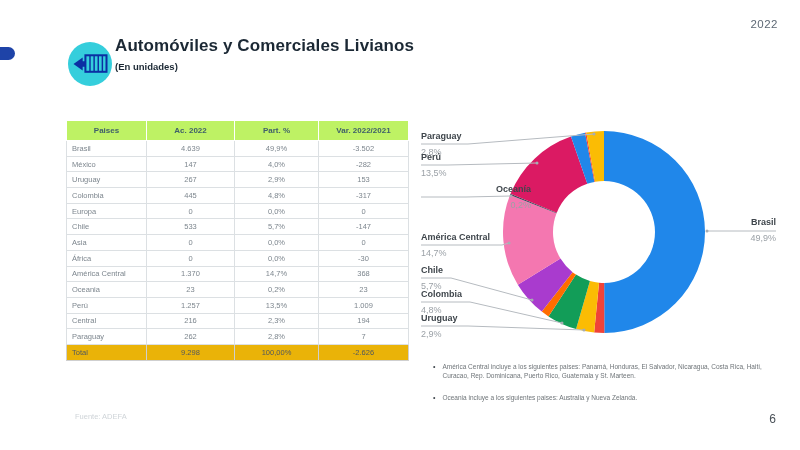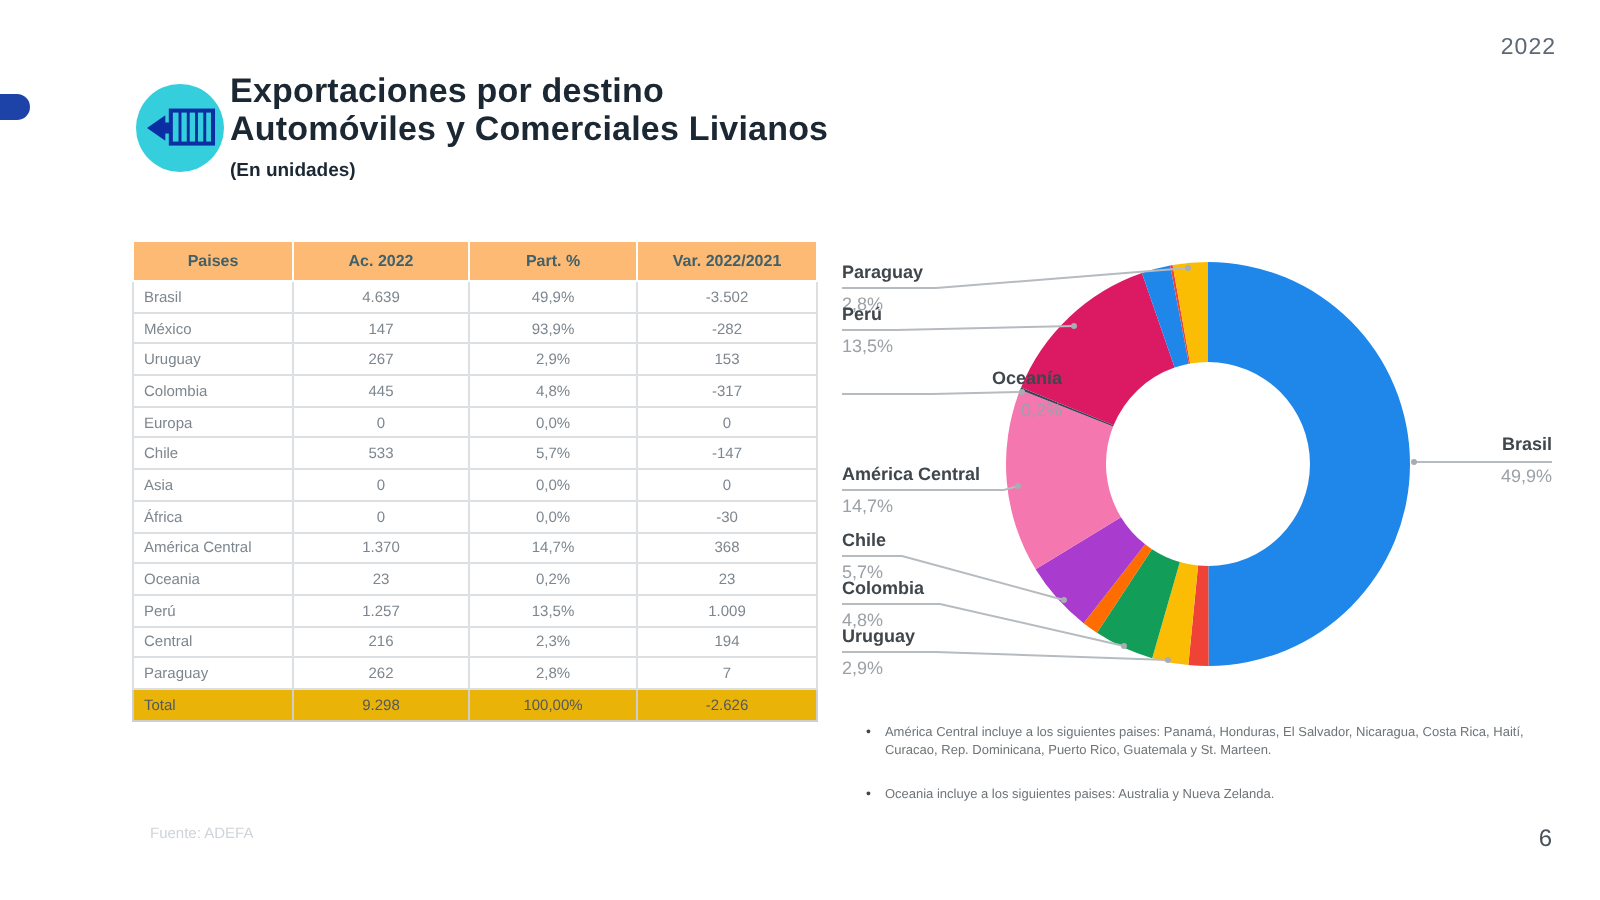--- a/index.html
+++ b/index.html
@@ -17,21 +17,21 @@
   .t1,.t2{font-size:17px;font-weight:bold;color:#1B2834;line-height:19px;letter-spacing:.1px;}
   .sub{font-size:9.5px;font-weight:bold;color:#1B2834;margin-top:6px;}
 
   
   .tblwrap{position:absolute;left:66px;top:120px;width:342px;}
   .tbl-title{height:16px;line-height:16px;background:#1BC5BE;color:#0A8A7E;
              font-size:8px;font-weight:bold;text-align:center;border:1px solid #fff;}
   table.tbl{border-collapse:collapse;width:342px;table-layout:fixed;}
   table.tbl col.c0{width:80px;} table.tbl col.c1{width:88px;}
   table.tbl col.c2{width:84px;} table.tbl col.c3{width:90px;}
-  table.tbl th{background:#fdba74;color:#40606A;font-size:8px;font-weight:bold;height:17px;
+  table.tbl th{background:#bef264;color:#40606A;font-size:8px;font-weight:bold;height:17px;
                border:1px solid #ffffff;}
   table.tbl td{font-size:7.5px;color:#7D868E;height:14.7px;padding:0 5px;text-align:center;
                border:1px solid #DCE0E3;background:#fff;}
   table.tbl td:first-child{text-align:left;}
   table.tbl tr.total td{background:#eab308;color:#51585E;font-weight:normal;border-color:#CFCFCF;}
   .fuente{position:absolute;left:75px;top:412px;font-size:7.5px;color:#CFD4D8;}
 
   
   .chart-svg{position:absolute;left:410px;top:110px;width:390px;height:240px;}
   .lead{stroke:#B6BBC0;stroke-width:1;fill:none;}
@@ -59,21 +59,20 @@
     <polygon points="6,24 16,17 16,31" fill="#0B2FA3"></polygon>
     <rect x="14" y="21" width="5" height="6" fill="#0B2FA3"></rect>
     <rect x="19" y="14.5" width="23" height="18" fill="none" stroke="#0B2FA3" stroke-width="2.2"></rect>
     <line x1="24" y1="15" x2="24" y2="32" stroke="#0B2FA3" stroke-width="1.6"></line>
     <line x1="28.5" y1="15" x2="28.5" y2="32" stroke="#0B2FA3" stroke-width="1.6"></line>
     <line x1="33" y1="15" x2="33" y2="32" stroke="#0B2FA3" stroke-width="1.6"></line>
     <line x1="37.5" y1="15" x2="37.5" y2="32" stroke="#0B2FA3" stroke-width="1.6"></line>
   </svg>
 
   <div class="titles">
-    <div class="t1">Exportaciones por destino</div>
     <div class="t2">Automóviles y Comerciales Livianos</div>
     <div class="sub">(En unidades)</div>
   </div>
 
   <div class="tblwrap">
     <table class="tbl">
       <colgroup>
           <col class="c0">
           <col class="c1">
           <col class="c2">
@@ -90,21 +89,21 @@
       <tbody>
           <tr>
             <td>Brasil</td>
             <td>4.639</td>
             <td>49,9%</td>
             <td>-3.502</td>
           </tr>
           <tr>
             <td>México</td>
             <td>147</td>
-            <td>93,9%</td>
+            <td>4,0%</td>
             <td>-282</td>
           </tr>
           <tr>
             <td>Uruguay</td>
             <td>267</td>
             <td>2,9%</td>
             <td>153</td>
           </tr>
           <tr>
             <td>Colombia</td>

